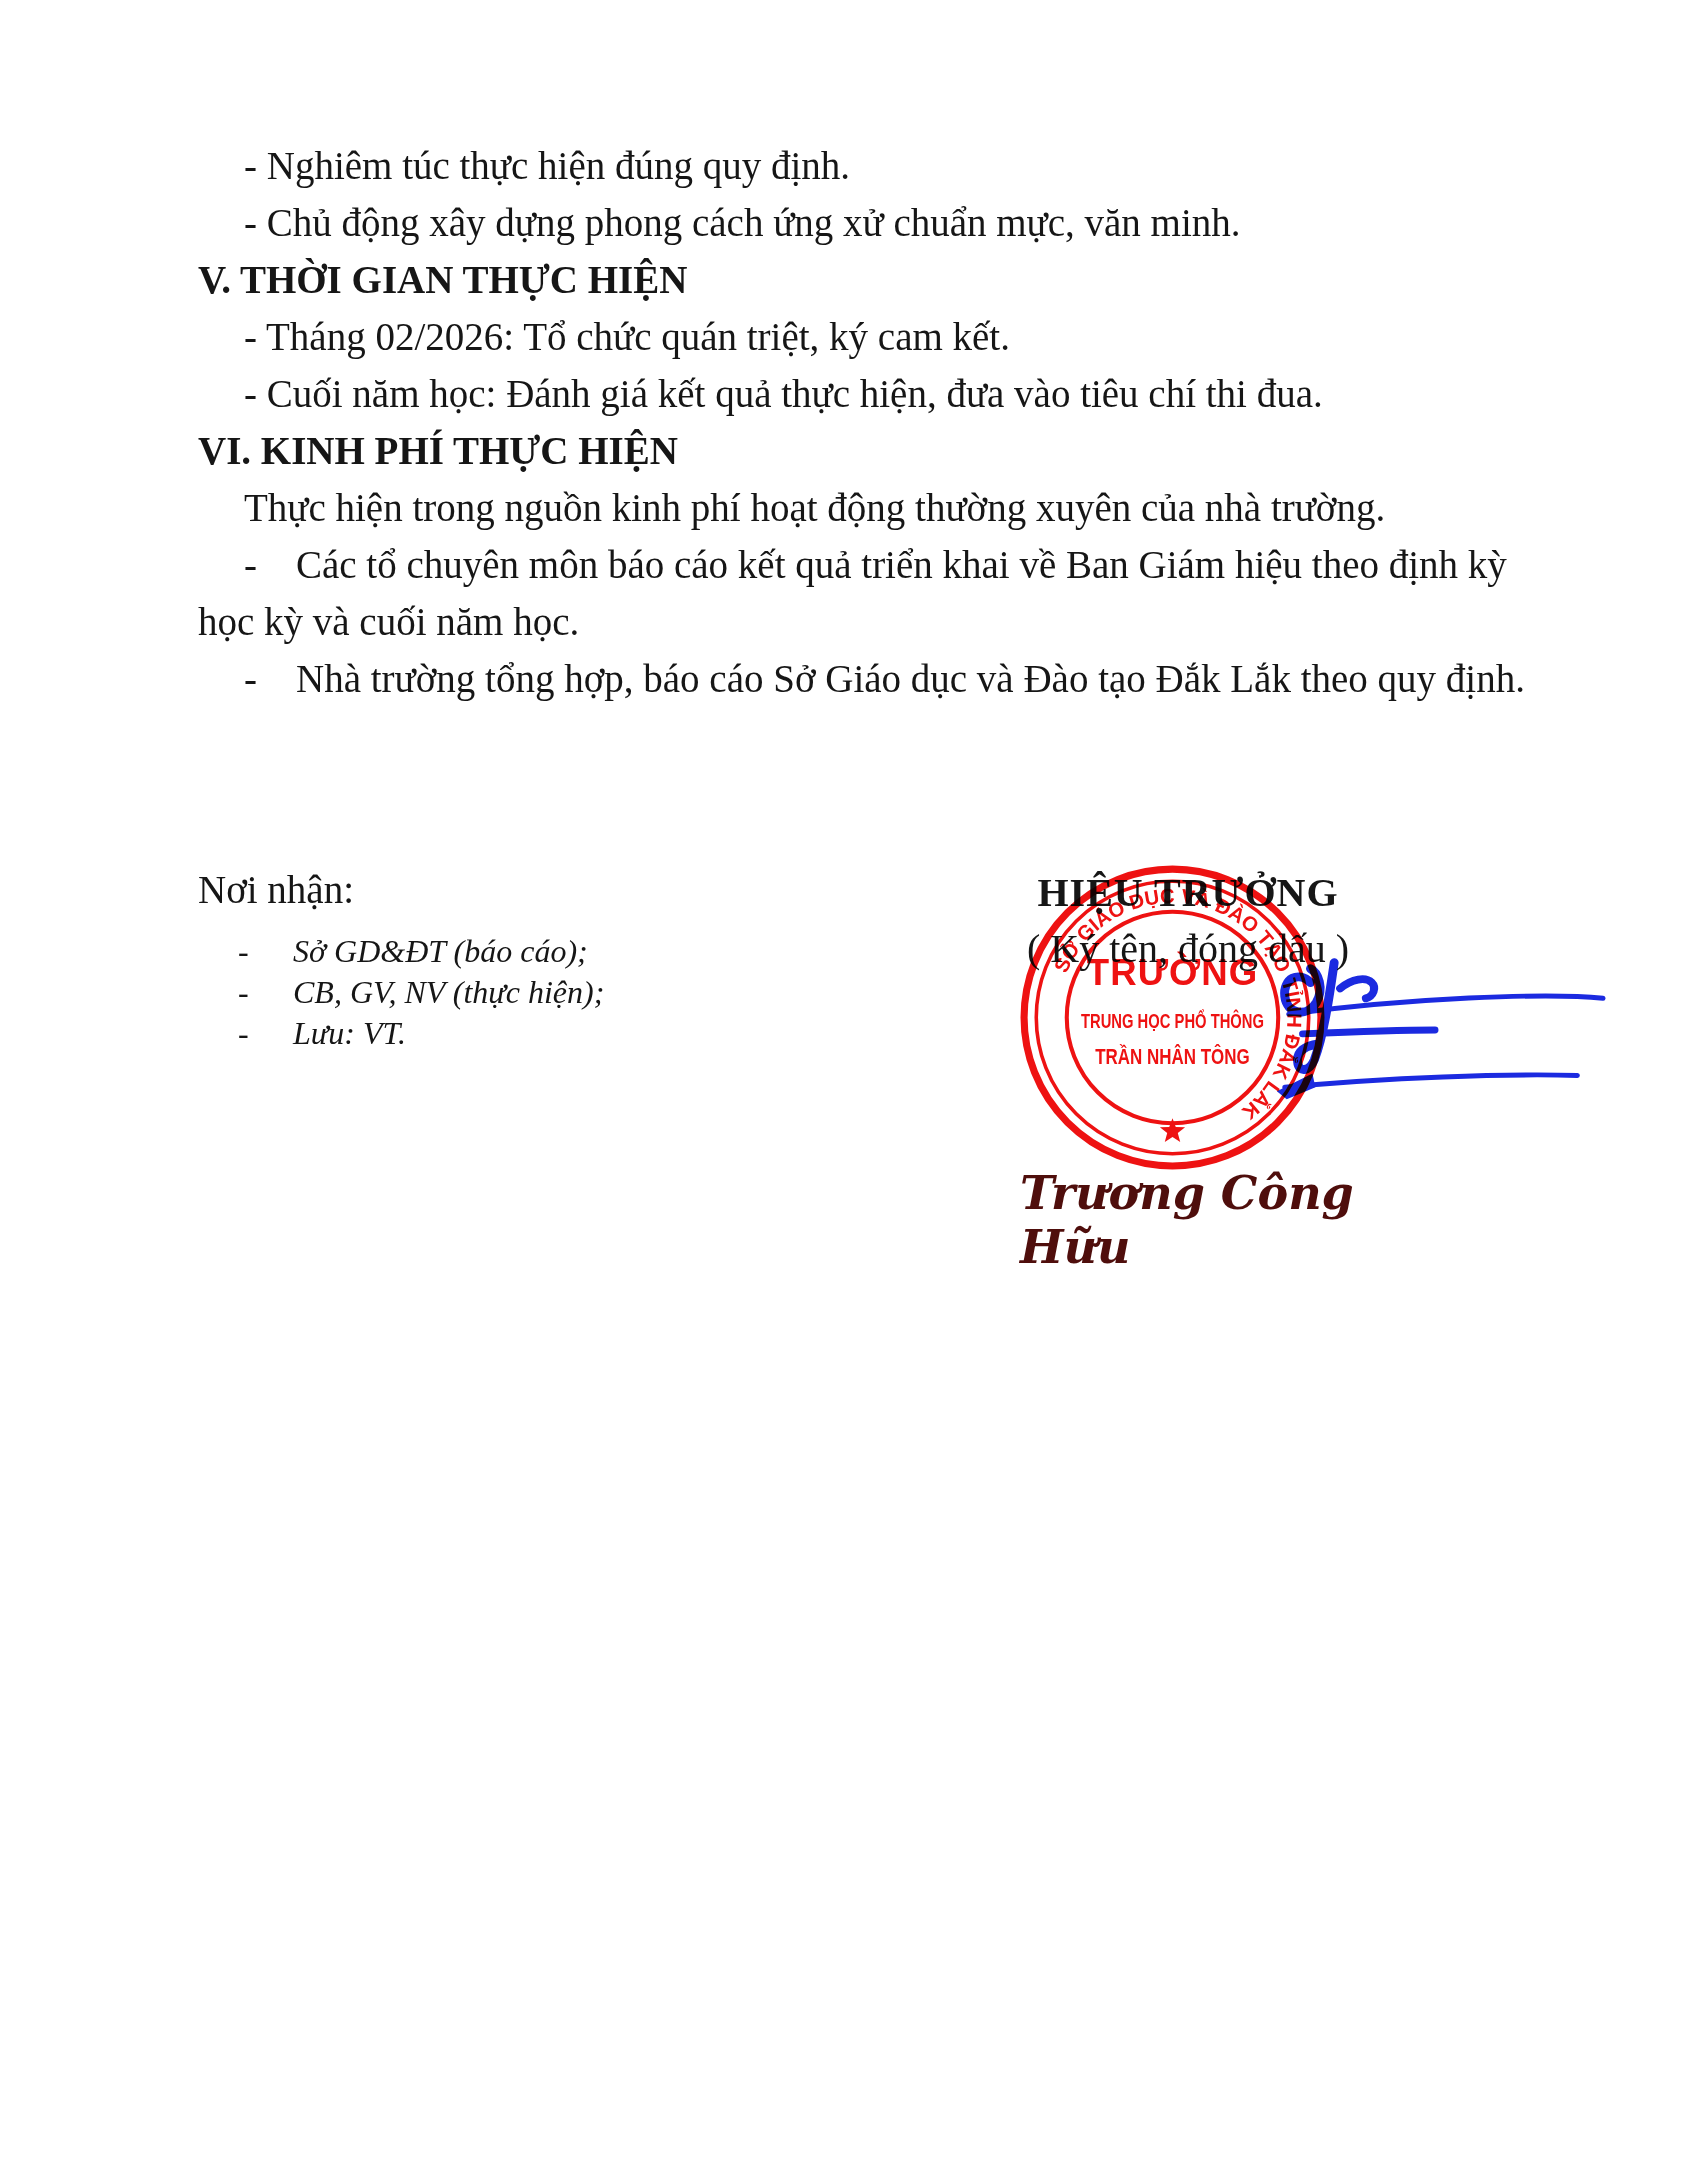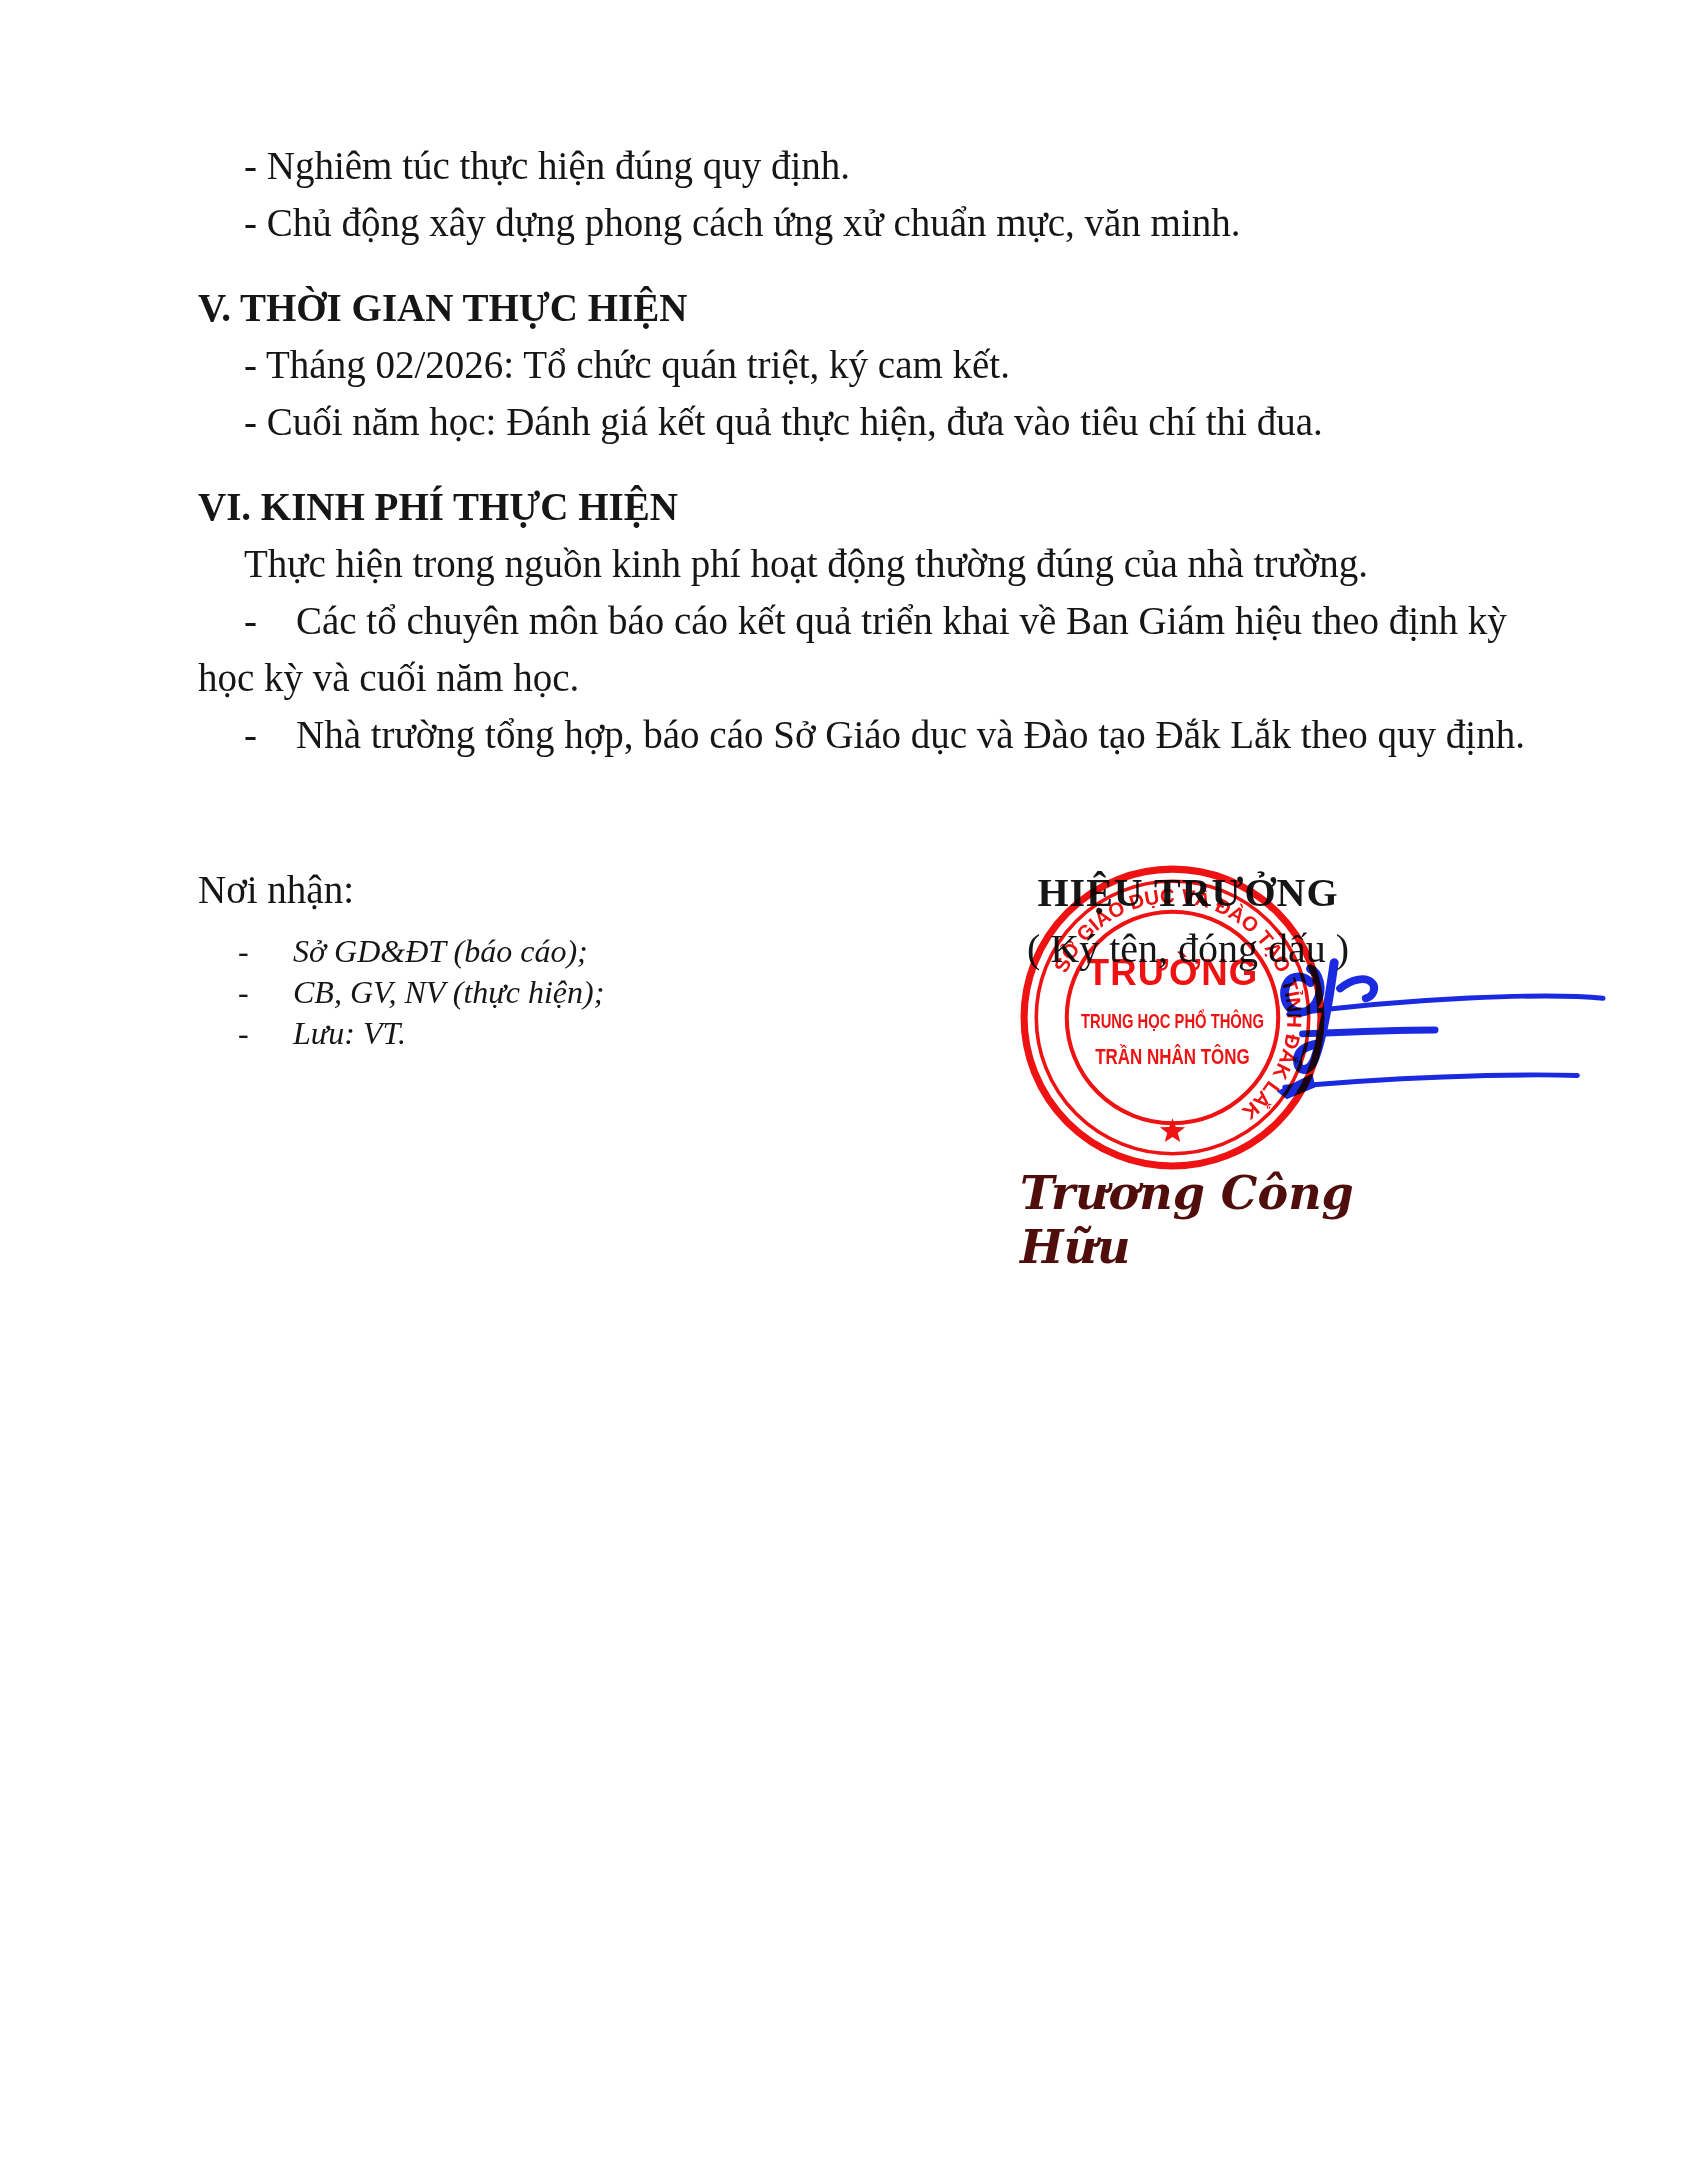--- a/index.html
+++ b/index.html
@@ -4,21 +4,21 @@
 <style>
   html,body{margin:0;padding:0;background:#888;}
   .page{
     position:relative;width:1683px;height:2178px;background:#ffffff;
     font-family:"Liberation Serif",serif;color:#161616;overflow:hidden;
     margin:0 auto;
   }
   .body-text{position:absolute;left:198px;top:137px;width:1455px;font-size:39px;line-height:57px;}
   .bl{white-space:pre;}
   .ind{padding-left:46px;}
-  .head{font-weight:700;margin-top:28px;}
+  .head{font-weight:700;}
   .recipients{position:absolute;left:198px;top:865px;font-size:39px;line-height:50px;z-index:1;}
   .rcp-items{margin-top:16px;font-size:32px;font-style:italic;line-height:41px;}
   .rcp-item{display:flex;}
   .rcp-bullet{width:56px;padding-left:40px;box-sizing:content-box;flex:0 0 auto;width:55px;}
   .sig-block{position:absolute;left:985px;top:865px;width:406px;text-align:center;font-size:40px;line-height:56px;z-index:2;}
   .sig-title{font-weight:700;letter-spacing:1px;}
   .stamp{position:absolute;left:1020px;top:865px;width:305px;height:305px;mix-blend-mode:multiply;z-index:3;}
   .stamp text{font-family:"Liberation Sans",sans-serif;font-weight:700;}
   .signature{position:absolute;left:1249px;top:939px;width:376px;height:173px;mix-blend-mode:multiply;z-index:4;}
   .signer-name{
@@ -32,21 +32,21 @@
 
 <div class="page">
 
   <div class="body-text">
     <div class="bl ind">- Nghiêm túc thực hiện đúng quy định.</div>
     <div class="bl ind">- Chủ động xây dựng phong cách ứng xử chuẩn mực, văn minh.</div>
     <div class="bl head">V. THỜI GIAN THỰC HIỆN</div>
     <div class="bl ind">- Tháng 02/2026: Tổ chức quán triệt, ký cam kết.</div>
     <div class="bl ind">- Cuối năm học: Đánh giá kết quả thực hiện, đưa vào tiêu chí thi đua.</div>
     <div class="bl head">VI. KINH PHÍ THỰC HIỆN</div>
-    <div class="bl ind">Thực hiện trong nguồn kinh phí hoạt động thường đúng của nhà trường.</div>
+    <div class="bl ind">Thực hiện trong nguồn kinh phí hoạt động thường xuyên của nhà trường.</div>
     <div class="bl ind">-    Các tổ chuyên môn báo cáo kết quả triển khai về Ban Giám hiệu theo định kỳ</div>
     <div class="bl">học kỳ và cuối năm học.</div>
     <div class="bl ind">-    Nhà trường tổng hợp, báo cáo Sở Giáo dục và Đào tạo Đắk Lắk theo quy định.</div>
   </div>
 
   <div class="recipients">
     <div>Nơi nhận:</div>
     <div class="rcp-items">
       <div class="rcp-item">
         <span class="rcp-bullet">-</span>

